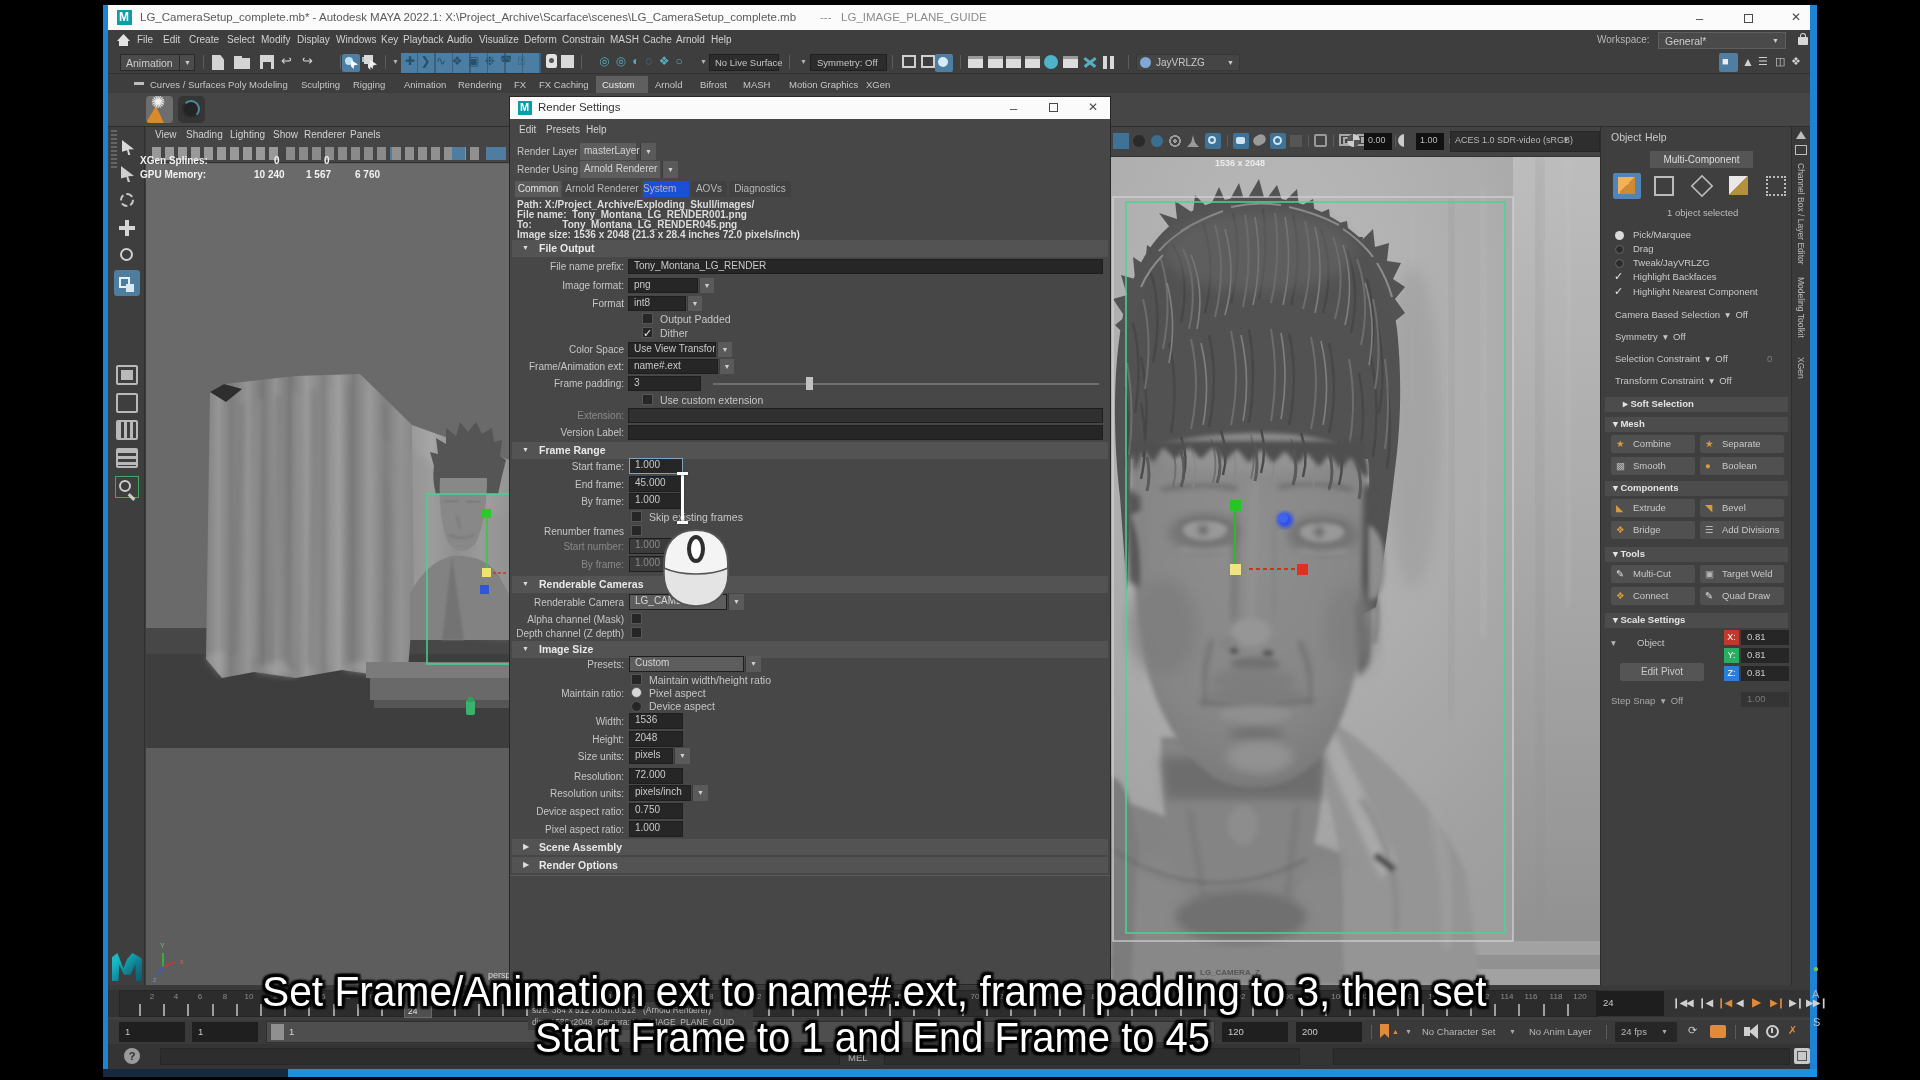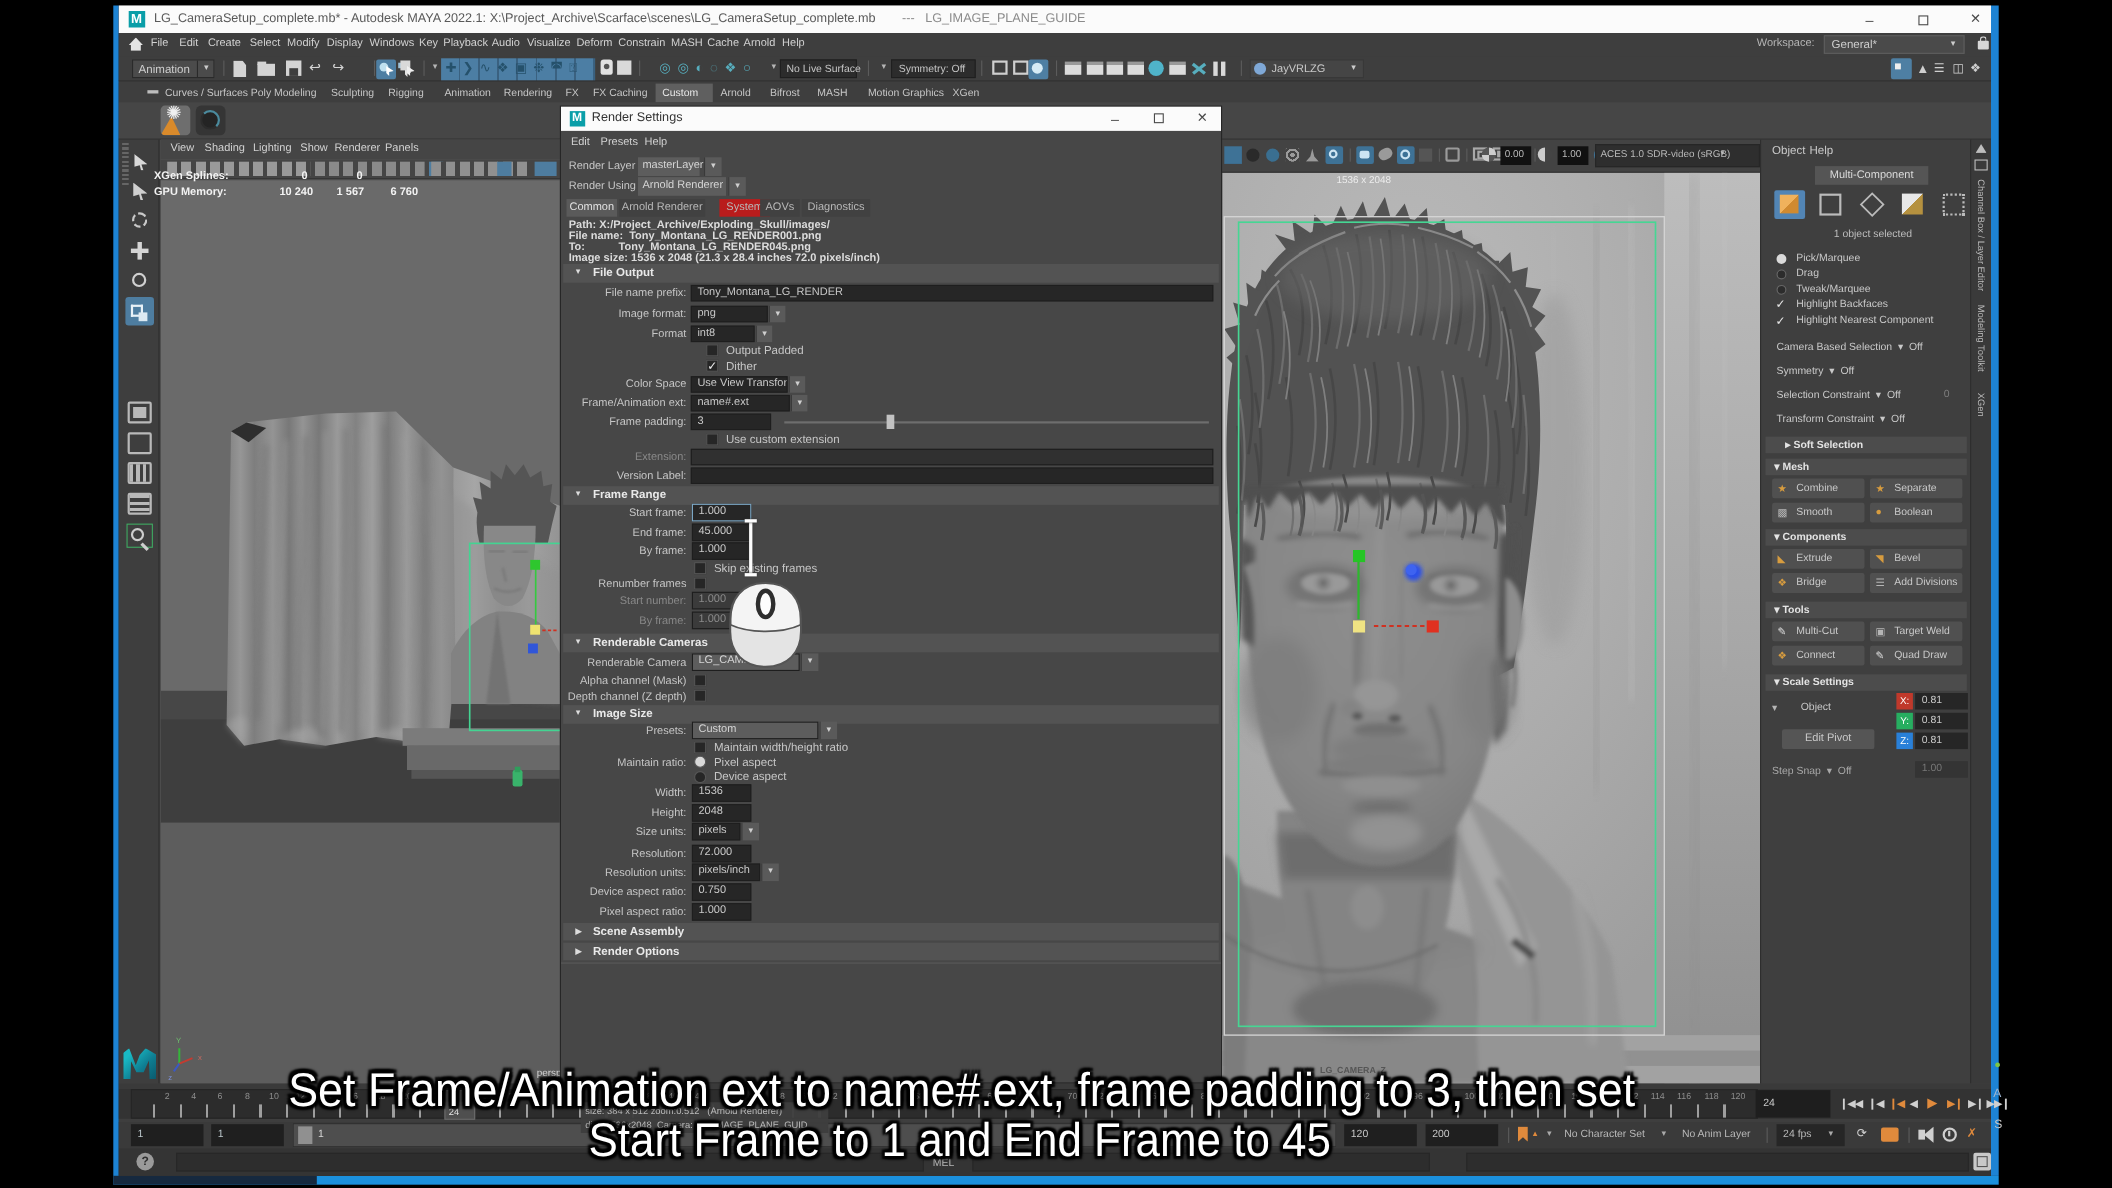--- a/index.html
+++ b/index.html
@@ -329,21 +329,21 @@
   <div class="a" style="left:561px;top:6px;width:28px;height:17px;background:#111;color:#bbb;font-size:9px;padding:2px 0 0 4px">1.00</div>
   <div class="a" style="left:594px;top:6px;width:16px;height:16px;background:#3e7296;border-radius:8px">
       <div class="a" style="left:3px;top:3px;width:6px;height:6px;border:2px solid #cde4f2;border-radius:50%"></div>
     </div>
 
 </div>
 <div class="a" style="left:1450px;top:131px;width:150px;height:21px;background:#2e2e2e;border:1px solid #262626;z-index:3">
   <div class="t" style="left:4px;top:3px;font-size:9px;color:#b8b8b8">ACES 1.0 SDR-video (sRGB)</div>
   <div class="t" style="left:112px;top:5px;font-size:6px;color:#bbb">▼</div>
 </div>
-<div class="t" style="left:1215px;top:158px;font-size:9px;font-weight:normal;color:#ececec;z-index:3">1536 x 2048</div>
+<div class="t" style="left:1215px;top:158px;font-size:9px;font-weight:bold;color:#ececec;z-index:3">1536 x 2048</div>
 <svg class="a" style="left:1111px;top:157px" width="489" height="828" viewBox="0 0 489 828">
   <defs>
     <filter id="b2">
         <feGaussianBlur stdDeviation="2"></feGaussianBlur>
       </filter>
     <filter id="b4">
         <feGaussianBlur stdDeviation="4"></feGaussianBlur>
       </filter>
     <filter id="b7">
         <feGaussianBlur stdDeviation="7"></feGaussianBlur>
@@ -563,21 +563,21 @@
   <div class="a" style="left:53px;top:49px;width:20px;height:20px;border:2px solid #bbb"></div>
   <div class="a" style="left:91px;top:49px;width:20px;height:20px;border:2px solid #bbb;transform:rotate(45deg) scale(.8)"></div>
   <div class="a" style="left:128px;top:49px;width:19px;height:19px;background:linear-gradient(135deg,#e8e8e8 50%,#b5913f 50%)"></div>
   <div class="a" style="left:165px;top:49px;width:20px;height:20px;border:2px dotted #bbb"></div>
   <div class="t" style="left:66px;top:80px;font-size:9.5px;color:#bdbdbd">1 object selected</div>
   <div class="a" style="left:14px;top:104px;width:9px;height:9px;border-radius:50%;background:#dadada"></div>
     <div class="t" style="left:32px;top:102px">Pick/Marquee</div>
   <div class="a" style="left:14px;top:118px;width:9px;height:9px;border-radius:50%;background:#2c2c2c;border:1px solid #666"></div>
     <div class="t" style="left:32px;top:116px">Drag</div>
   <div class="a" style="left:14px;top:132px;width:9px;height:9px;border-radius:50%;background:#2c2c2c;border:1px solid #666"></div>
-    <div class="t" style="left:32px;top:130px">Tweak/Marquee</div>
+    <div class="t" style="left:32px;top:130px">Tweak/JayVRLZG</div>
   <div class="t" style="left:13px;top:143px;color:#e8e8e8;font-size:11px">✓</div>
     <div class="t" style="left:32px;top:144px">Highlight Backfaces</div>
   <div class="t" style="left:13px;top:158px;color:#e8e8e8;font-size:11px">✓</div>
     <div class="t" style="left:32px;top:159px">Highlight Nearest Component</div>
   <div class="t" style="left:14px;top:182px">Camera Based Selection&nbsp;&nbsp;▾&nbsp;&nbsp;Off</div>
   <div class="t" style="left:14px;top:204px">Symmetry&nbsp;&nbsp;▾&nbsp;&nbsp;Off</div>
   <div class="t" style="left:14px;top:226px">Selection Constraint&nbsp;&nbsp;▾&nbsp;&nbsp;Off</div>
     <div class="t" style="left:166px;top:226px;color:#7e7e7e">0</div>
   <div class="t" style="left:14px;top:248px">Transform Constraint&nbsp;&nbsp;▾&nbsp;&nbsp;Off</div>
   <div class="a" style="left:4px;top:270px;width:183px;height:15px;background:#4c4c4c;font-weight:bold;color:#e4e4e4;padding:1px 0 0 18px">▸&nbsp;Soft Selection</div>
@@ -666,21 +666,21 @@
   <div class="mnu" style="left:76px;top:27px">Help</div>
   <div class="lbl" style="left:7px;top:49px;text-align:left">Render Layer</div>
 
   <div class="a" style="left:70px;top:46px;width:56px;height:17px;background:#5d5d5d;color:#d5d5d5;font-size:10px;padding-top:2px;padding-left:4px">masterLayer</div>
   <div class="car" style="left:130px;top:46px;width:16px;height:17px;line-height:17px">▼</div>
   <div class="lbl" style="left:7px;top:67px;text-align:left">Render Using</div>
   <div class="a" style="left:70px;top:64px;width:80px;height:17px;background:#5d5d5d;color:#d5d5d5;font-size:10px;padding-top:2px;padding-left:4px">Arnold Renderer</div>
   <div class="car" style="left:152px;top:64px;width:16px;height:17px;line-height:17px">▼</div>
   <div class="a" style="left:5px;top:84px;width:46px;height:16px;background:#5a5a5a;color:#e2e2e2;font-size:10px;text-align:center;padding-top:2px">Common</div>
   <div class="a" style="left:53px;top:84px;width:78px;height:16px;background:#414141;color:#b8b8b8;font-size:10px;text-align:center;padding-top:2px">Arnold Renderer</div>
-  <div class="a" style="left:144px;top:84px;width:46px;height:16px;background:#b91c1c;color:#b8b8b8;font-size:10px;text-align:center;padding-top:2px">System</div>
+  <div class="a" style="left:133px;top:84px;width:46px;height:16px;background:#1d4ed8;color:#b8b8b8;font-size:10px;padding-top:2px">System</div>
   <div class="a" style="left:181px;top:84px;width:36px;height:16px;background:#414141;color:#b8b8b8;font-size:10px;text-align:center;padding-top:2px">AOVs</div>
   <div class="a" style="left:219px;top:84px;width:62px;height:16px;background:#414141;color:#b8b8b8;font-size:10px;text-align:center;padding-top:2px">Diagnostics</div>
   <div class="t" style="left:7px;top:102px;font-size:10px;font-weight:bold;color:#dcdcdc">Path: X:/Project_Archive/Exploding_Skull/images/</div>
   <div class="t" style="left:7px;top:112px;font-size:10px;font-weight:bold;color:#dcdcdc">File name:&nbsp;&nbsp;Tony_Montana_LG_RENDER001.png</div>
   <div class="t" style="left:7px;top:122px;font-size:10px;font-weight:bold;color:#dcdcdc">To:&nbsp;&nbsp;&nbsp;&nbsp;&nbsp;&nbsp;&nbsp;&nbsp;&nbsp;&nbsp;&nbsp;Tony_Montana_LG_RENDER045.png</div>
   <div class="t" style="left:7px;top:132px;font-size:10px;font-weight:bold;color:#dcdcdc">Image size: 1536 x 2048 (21.3 x 28.4 inches 72.0 pixels/inch)</div>
   <div class="hdr" style="top:143px;width:596px;height:17px;padding:2px 0 0 27px">File Output</div>
   <div class="t" style="left:12px;top:147px;font-size:7px;color:#ddd">▼</div>
   <div class="lbl" style="left:0;top:164px;width:114px">File name prefix:</div>
   <div class="fld" style="left:118px;top:162px;width:475px;height:15px">Tony_Montana_LG_RENDER</div>

